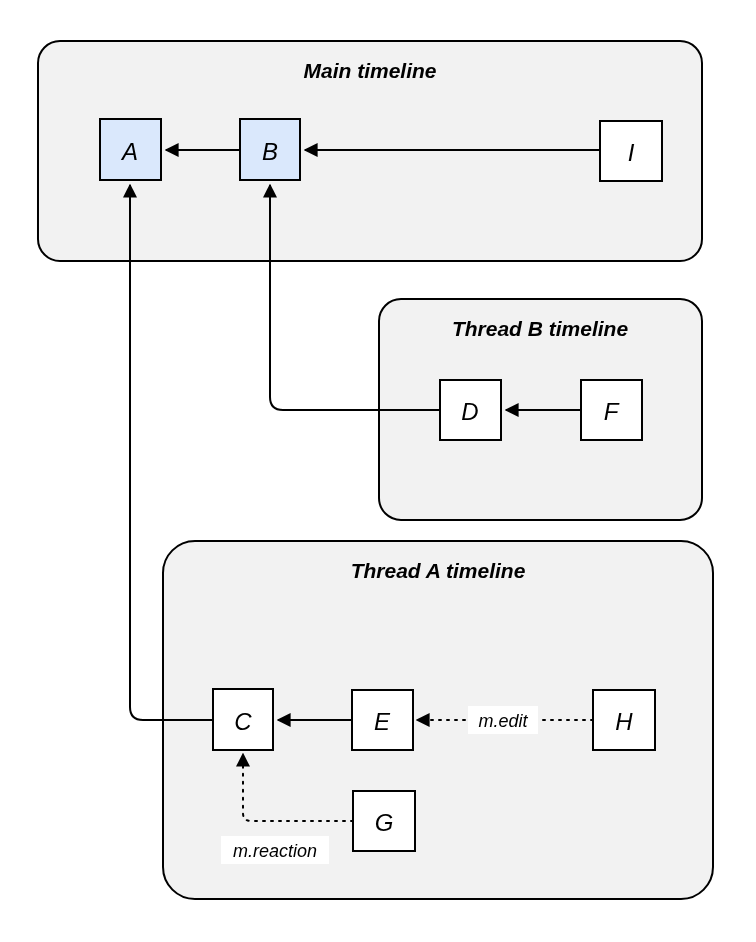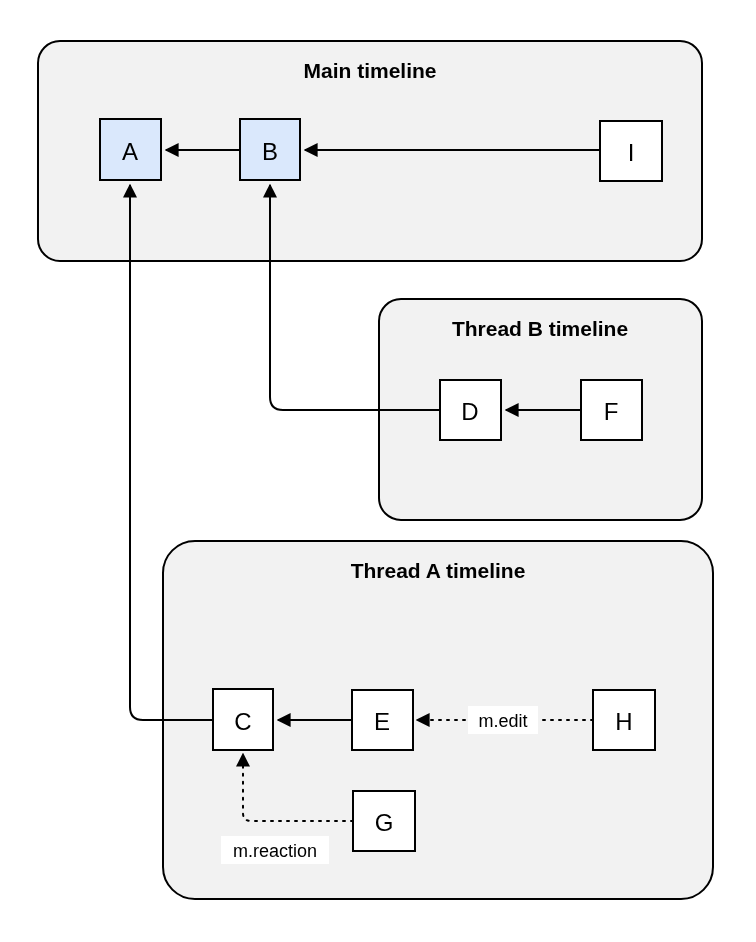--- a/index.html
+++ b/index.html
@@ -1,16 +1,16 @@
 <!DOCTYPE html>
 <html><head>
 <meta charset="utf-8">
 <style>
   html, body { margin: 0; padding: 0; background: #ffffff; }
-  .stage { width: 743px; height: 942px; position: relative; background: #ffffff; }
+  .stage { width: 743px; height: 942px; position: relative; background: #ffffff; font-style: italic; }
   svg { display: block; font-family: "Liberation Sans", sans-serif; }
   .container-box { stroke: #000000; stroke-width: 2; }
   .node-box { stroke: #000000; stroke-width: 2; }
   .container-title { font-size: 21px; font-weight: bold; fill: #000000; text-anchor: middle; }
   .node-label { font-size: 24px; fill: #000000; text-anchor: middle; }
   .edge { fill: none; stroke: #000000; stroke-width: 2; }
   .edge-dotted { fill: none; stroke: #000000; stroke-width: 2; stroke-dasharray: 2 6; stroke-linecap: round; }
   .edge-label-text { font-size: 18px; fill: #000000; text-anchor: middle; }
   .label-bg { fill: #ffffff; }
 </style>

